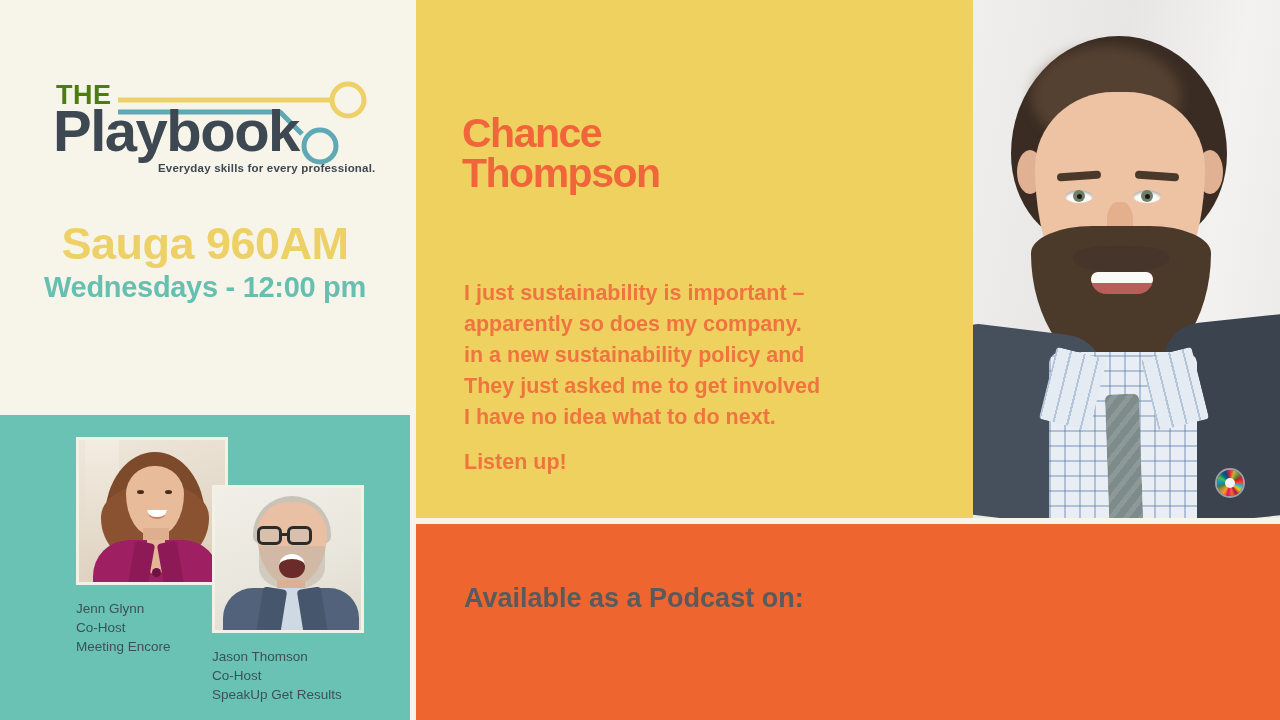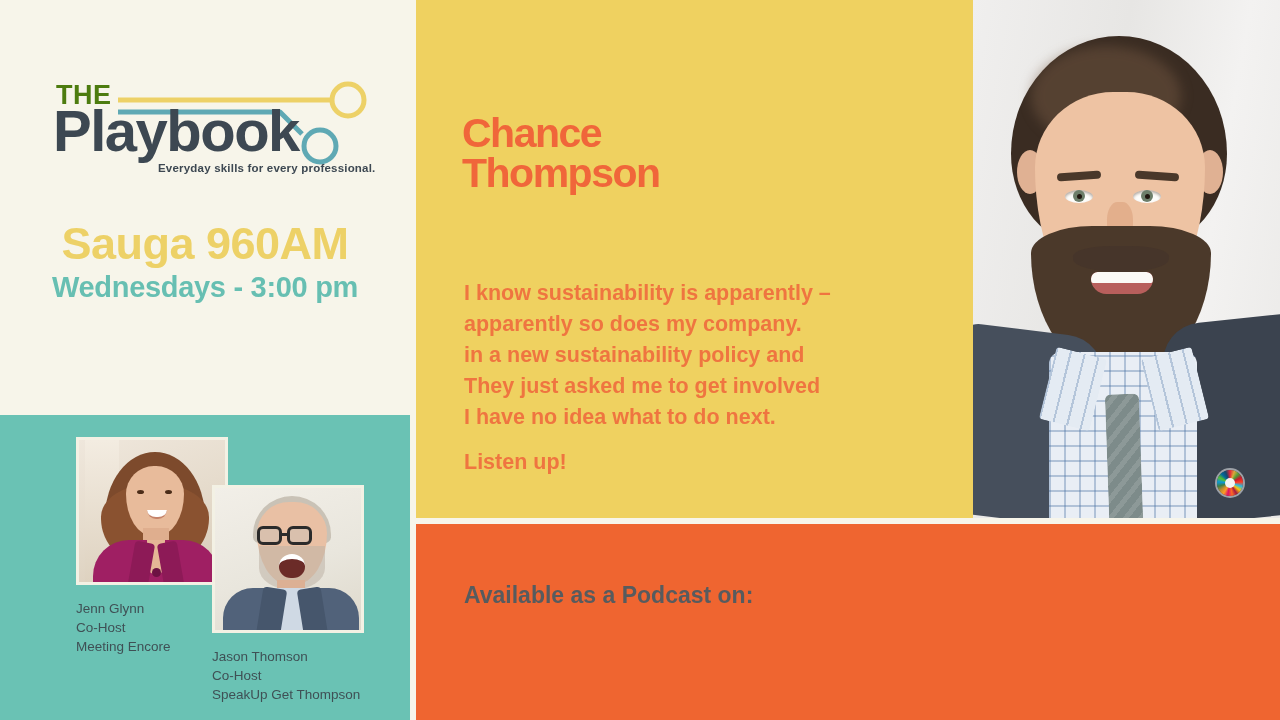--- a/index.html
+++ b/index.html
@@ -278,21 +278,21 @@
     background:#f4f4f2; border-radius:50%;}
 
   
   .orange-panel {
     position: absolute; left: 416px; top: 524px;
     width: 864px; height: 196px;
     background: #ef6530;
   }
   .podcast-text {
     position: absolute; left: 48px; top: 55px;
-    font-size: 23px; font-weight: 700; line-height: 1.42;
+    font-size: 27px; font-weight: 700; line-height: 1.42;
     color: #575b5e;
   }
 </style>
 </head>
 <body>
 
 <div id="stage">
 
   <div class="left-top">
 
@@ -303,21 +303,21 @@
         <path d="M70 34 H232 L254 56" stroke="#5fa9b4" stroke-width="5" fill="none" stroke-linejoin="round"></path>
         <circle cx="272" cy="68" r="16" stroke="#5fa9b4" stroke-width="5" fill="none"></circle>
       </svg>
       <div class="logo-the">THE</div>
       <div class="logo-play">Playbook</div>
       <div class="logo-tag">Everyday skills for every professional.</div>
     </div>
 
     <div class="station">
       <div class="station-name">Sauga 960AM</div>
-      <div class="station-time">Wednesdays - 3:00 pm</div>
+      <div class="station-time">Wednesdays - 12:00 pm</div>
     </div>
 
   </div>
 
   <div class="div-h-left"></div>
   <div class="div-v"></div>
 
   <div class="hosts-panel">
     <div class="host-row">
 
@@ -357,36 +357,36 @@
           <div class="jt-mouth"></div>
           <div class="jt-neck"></div>
           <div class="jt-body"></div>
           <div class="jt-shirt"></div>
           <div class="jt-lapL"></div>
           <div class="jt-lapR"></div>
         </div>
         <div class="host-caption">
           <div>Jason Thomson</div>
           <div>Co-Host</div>
-          <div>SpeakUp Get Thompson</div>
+          <div>SpeakUp Get Results</div>
         </div>
       </div>
 
     </div>
   </div>
 
   <div class="yellow-panel">
 
     <div class="guest-name">
       <div>Chance</div>
       <div>Thompson</div>
     </div>
 
     <div class="quote">
-      <div>I know sustainability is apparently –</div>
+      <div>I just sustainability is important –</div>
       <div>apparently so does my company.</div>
       <div>in a new sustainability policy and</div>
       <div>They just asked me to get involved</div>
       <div>I have no idea what to do next.</div>
       <span class="gap"></span>
       <div>Listen up!</div>
     </div>
   </div>
 
   <div class="guest-photo">

